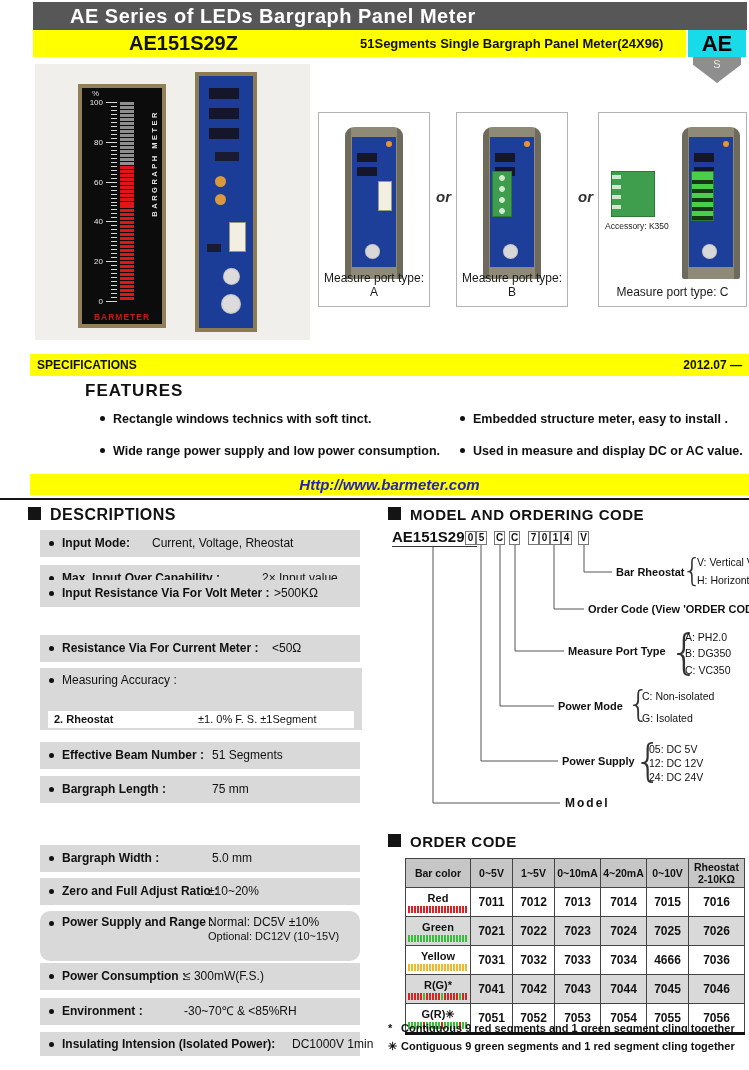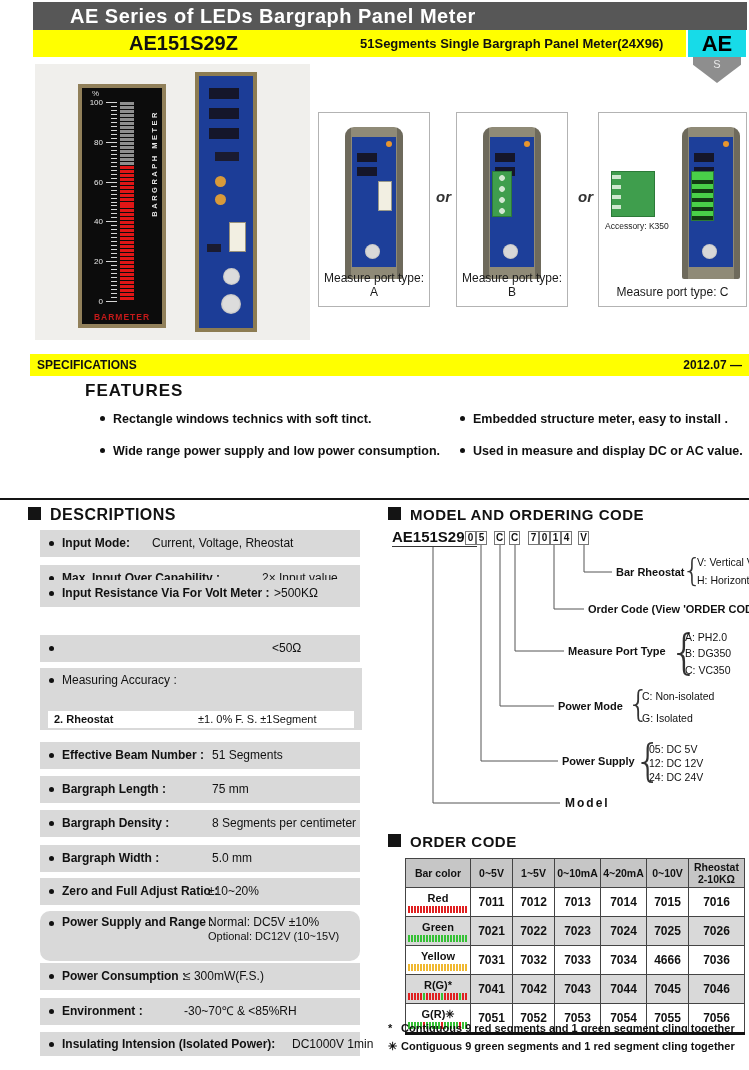--- a/index.html
+++ b/index.html
@@ -314,20 +314,23 @@
     <span class="l">SPECIFICATIONS</span>
     <span class="r">2012.07 —</span>
   </div>
 
   <div class="abs features-h">FEATURES</div>
   <div class="abs feat" style="left:100px;top:412px;"><span class="dot"></span><span>Rectangle windows technics with soft tinct.</span></div>
   <div class="abs feat" style="left:100px;top:444px;"><span class="dot"></span><span>Wide range power supply and low power consumption.</span></div>
   <div class="abs feat" style="left:460px;top:412px;"><span class="dot"></span><span>Embedded structure meter, easy to install .</span></div>
   <div class="abs feat" style="left:460px;top:444px;"><span class="dot"></span><span>Used in measure and display DC or AC value.</span></div>
 
+  <div class="abs url-bar">
+    <span>Http://www.barmeter.com</span>
+  </div>
   <div class="abs divider"></div>
 
   <div class="abs sec-head" style="left:28px;top:506px;">
     <span class="sq"></span><span>DESCRIPTIONS</span>
   </div>
 
   <div class="drow" style="top:530px;--vx:112px;">
     <span class="dot"></span>
     <span class="lbl">Input Mode:</span>
     <span class="val">Current, Voltage, Rheostat</span>
@@ -337,20 +340,21 @@
     <span class="lbl">Max. Input Over Capability :</span>
     <span class="val">2× Input value</span>
   </div>
   <div class="drow" style="top:580px;--vx:234px;">
     <span class="dot"></span>
     <span class="lbl">Input Resistance Via For Volt Meter :</span>
     <span class="val">&gt;500KΩ</span>
   </div>
   <div class="drow" style="top:635px;--vx:232px;">
     <span class="dot"></span>
+    <span class="lbl">Resistance Via For Current Meter :</span>
     <span class="val">&lt;50Ω</span>
   </div>
 
   <div class="dacc">
     <span class="dot"></span>
     <span class="lbl">Measuring Accuracy :</span>
     <div class="acc-row" style="top:43px;">
       <span class="n">2. Rheostat</span>
       <span class="v">±1. 0% F. S. ±1Segment</span>
     </div>
@@ -358,25 +362,20 @@
 
   <div class="drow" style="top:742px;--vx:172px;">
     <span class="dot"></span>
     <span class="lbl">Effective Beam Number :</span>
     <span class="val">51 Segments</span>
   </div>
   <div class="drow" style="top:776px;--vx:172px;">
     <span class="dot"></span>
     <span class="lbl">Bargraph Length :</span>
     <span class="val">75 mm</span>
-  </div>
-  <div class="drow" style="top:810px;--vx:172px;">
-    <span class="dot"></span>
-    <span class="lbl">Bargraph Density :</span>
-    <span class="val">8 Segments per centimeter</span>
   </div>
   <div class="drow" style="top:845px;--vx:172px;">
     <span class="dot"></span>
     <span class="lbl">Bargraph Width :</span>
     <span class="val">5.0 mm</span>
   </div>
   <div class="drow" style="top:878px;--vx:168px;">
     <span class="dot"></span>
     <span class="lbl">Zero and Full Adjust Ratio :</span>
     <span class="val">±10~20%</span>

